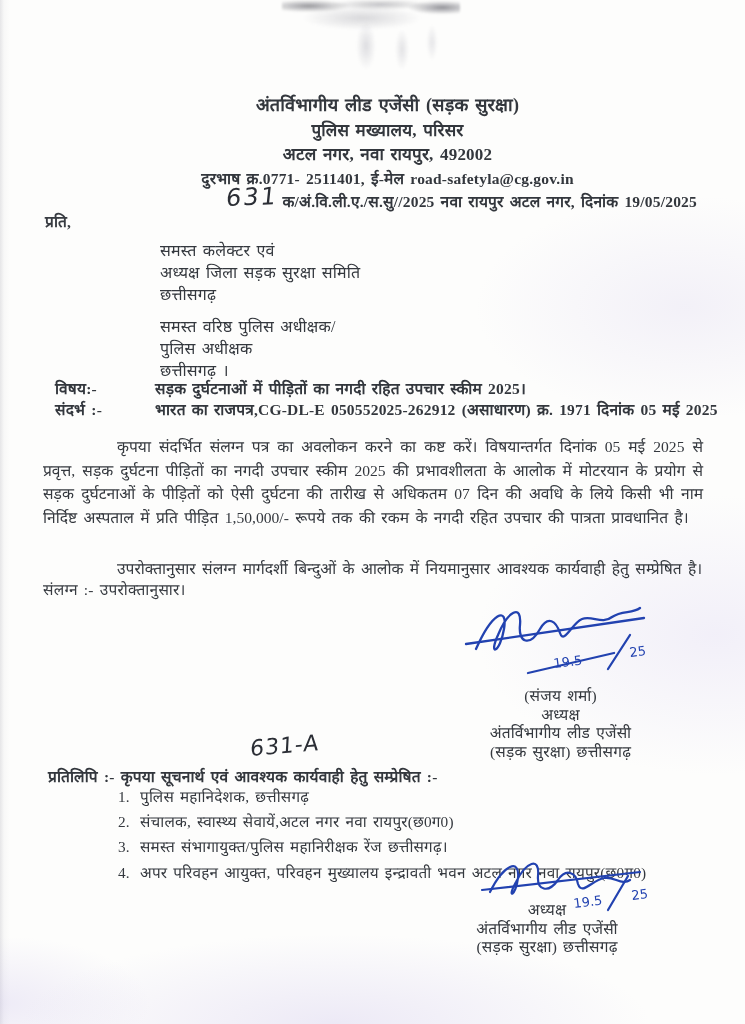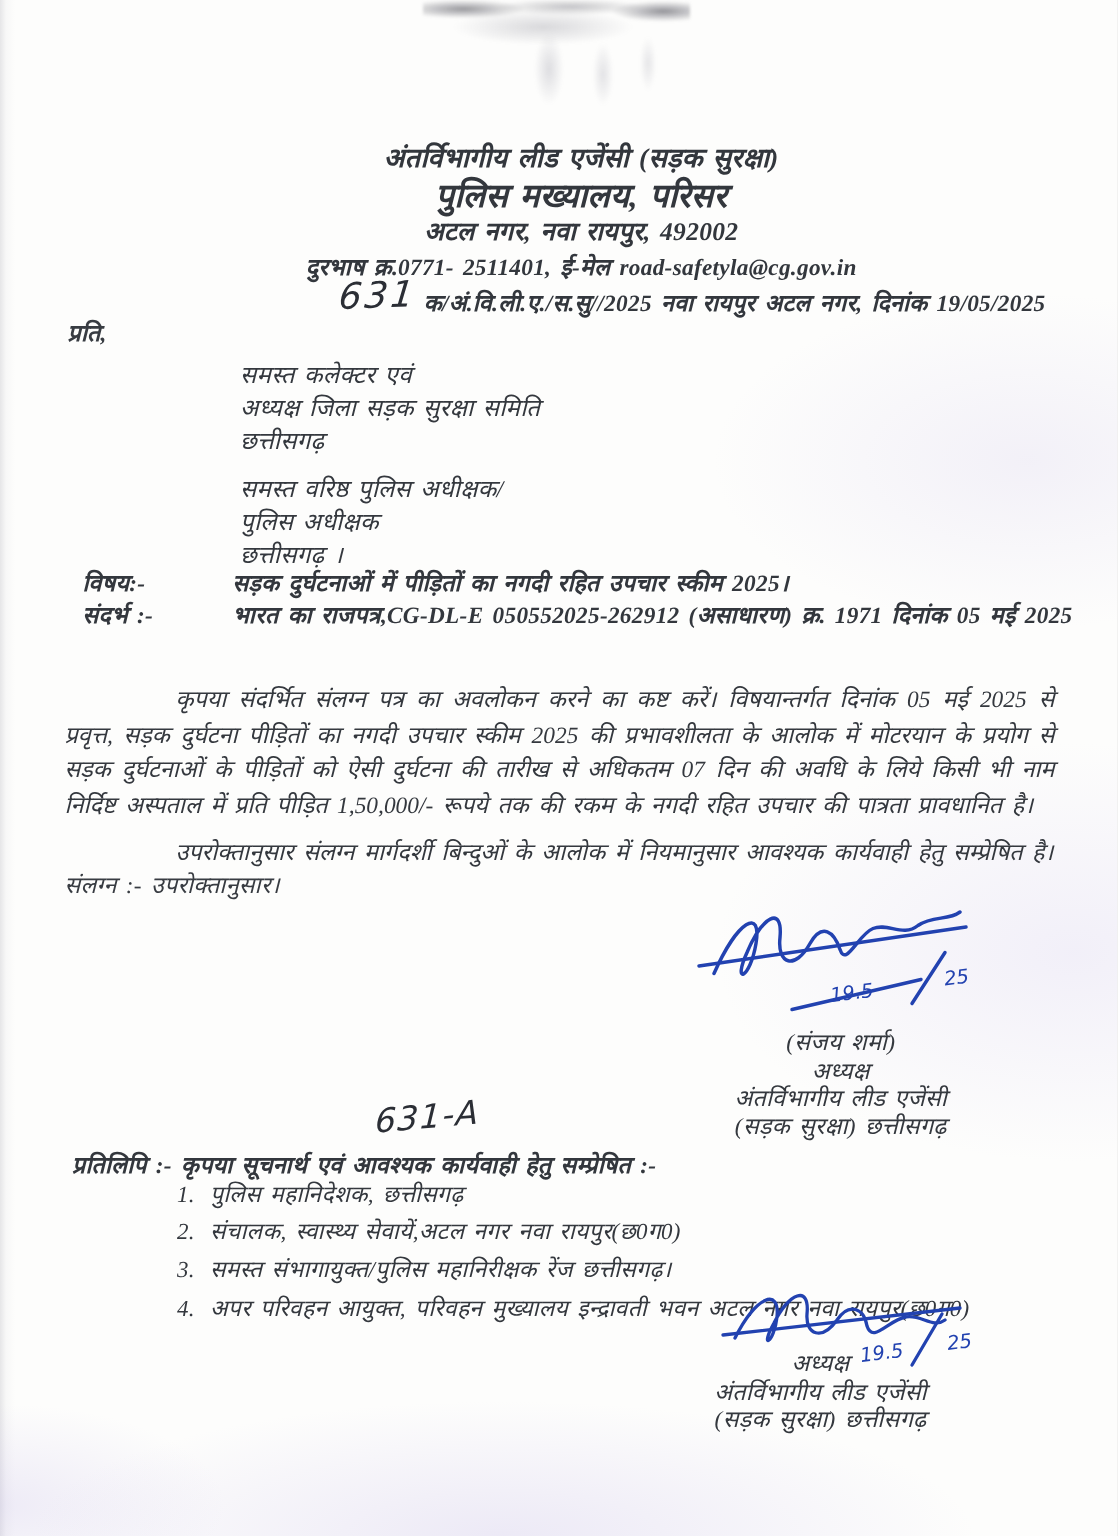--- a/index.html
+++ b/index.html
@@ -10,21 +10,20 @@
     overflow:hidden;
     font-family:"Liberation Serif","DejaVu Sans",sans-serif;
     color:#383c42;
     background:
       radial-gradient(ellipse 300px 160px at 92% 30%, rgba(205,196,232,0.22), transparent 70%),
       radial-gradient(ellipse 340px 200px at 96% 62%, rgba(208,199,238,0.25), transparent 70%),
       radial-gradient(ellipse 420px 120px at 45% 100%, rgba(198,188,232,0.30), transparent 75%),
       radial-gradient(ellipse 200px 90px at 0% 98%, rgba(198,188,232,0.28), transparent 75%),
       linear-gradient(90deg, rgba(160,160,170,0.25) 0px, rgba(160,160,170,0.06) 4px, rgba(0,0,0,0) 10px),
       #fdfdfc;
-    font-style: italic;
   }
   .abs{position:absolute;}
   .txt{letter-spacing:0.2px; word-spacing:2px; white-space:nowrap;}
 
   
   .smudge{
     left:282px; top:0; width:178px; height:30px;
     background:
       radial-gradient(ellipse 60px 9px at 15% 20%, rgba(70,70,80,0.55), transparent 70%),
       radial-gradient(ellipse 70px 8px at 55% 15%, rgba(90,90,100,0.35), transparent 70%),
@@ -36,42 +35,42 @@
     left:330px; top:18px; width:120px; height:70px;
     background:
       radial-gradient(ellipse 14px 34px at 30% 40%, rgba(110,110,130,0.22), transparent 70%),
       radial-gradient(ellipse 10px 30px at 60% 45%, rgba(110,110,130,0.18), transparent 70%),
       radial-gradient(ellipse 8px 26px at 85% 35%, rgba(110,110,130,0.16), transparent 70%);
     filter:blur(1px);
   }
 
   .letterhead{left:40px; right:10px; top:92px; text-align:center; font-weight:600; color:#33373d;}
   .lh1{font-size:18px; line-height:26px;}
-  .lh2{font-size:22px; line-height:25px;}
+  .lh2{font-size:17px; line-height:25px;}
   .lh3{font-size:17px; line-height:24px;}
   .lh4{font-size:15.5px; line-height:23px; font-weight:600;}
 
   .refrow{left:45px; right:48px; top:190px; display:flex; justify-content:flex-end; font-size:15.5px; font-weight:600; color:#33373d;}
   .salutation{left:45px; top:210px; font-size:15.5px; font-weight:600;}
 
   .hand{font-family:"DejaVu Sans",sans-serif; color:#2b2e35;}
   .hw1{left:226px; top:183px; font-size:24px; transform:rotate(-2deg) skewX(-8deg); letter-spacing:2px;}
   .hw2{left:250px; top:733px; font-size:22px; transform:rotate(-5deg) skewX(-8deg); letter-spacing:1px;}
 
   .addr{left:160px; font-size:16px; line-height:22px; font-weight:500; color:#34383e;}
   .addr1{top:240px;}
   .addr2{top:316px;}
 
   .labrow{left:55px; font-size:15.5px; font-weight:600; color:#33373d; display:flex;}
   .labrow .lab{width:100px; flex:0 0 100px;}
   .subjrow{top:377px;justify-content:flex-end;}
   .refsrow{top:398px;}
 
   .para{left:43px; width:660px; font-size:15.6px; line-height:23.6px; text-align:justify; color:#34383e; word-spacing:2.5px; margin:0;}
-  .para1{top:435px; text-indent:74px;margin-top:20px;}
+  .para1{top:435px; text-indent:74px;}
   .para2{top:557px; text-indent:74px;}
   .encl{left:43px; top:578px; font-size:15.5px; font-weight:500;}
 
   .sigblock{text-align:center; font-size:15.5px; line-height:18.6px; font-weight:500; color:#34383e;}
   .sig1-block{left:468px; width:185px; top:668px;margin-top:19px;}
   .sig2-block{left:452px; width:190px; top:901px;}
 
   .endrow{left:48px; right:48px; top:744px; display:flex; justify-content:space-between; font-size:15.5px; font-weight:600; color:#33373d;}
   .copyline{left:48px; top:765px; font-size:15.5px; font-weight:600; color:#33373d;}
   .copylist{left:118px; top:784px; font-size:15.3px; color:#34383e;}

